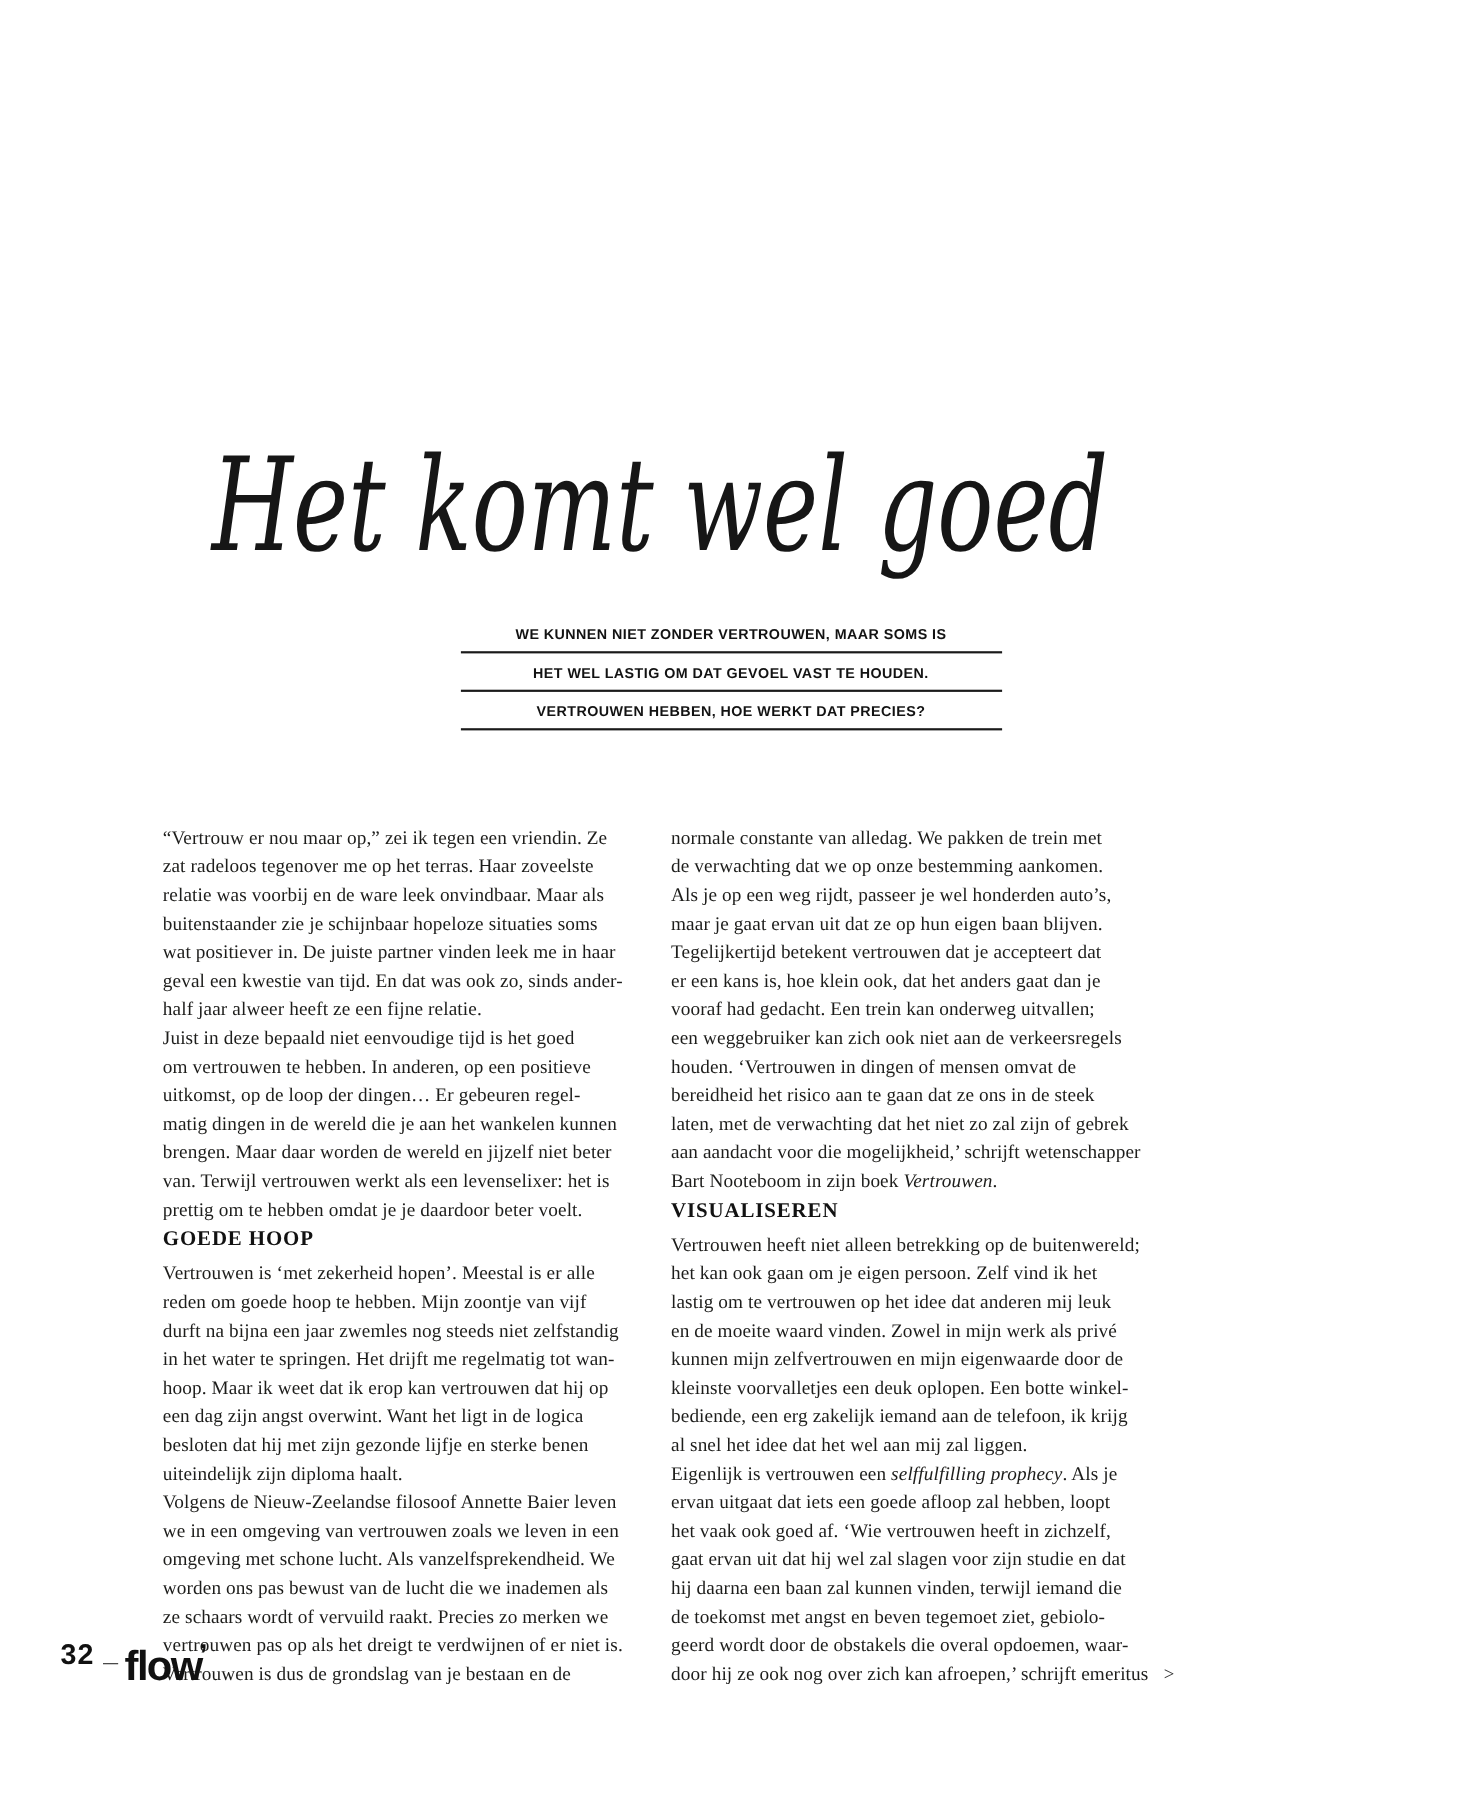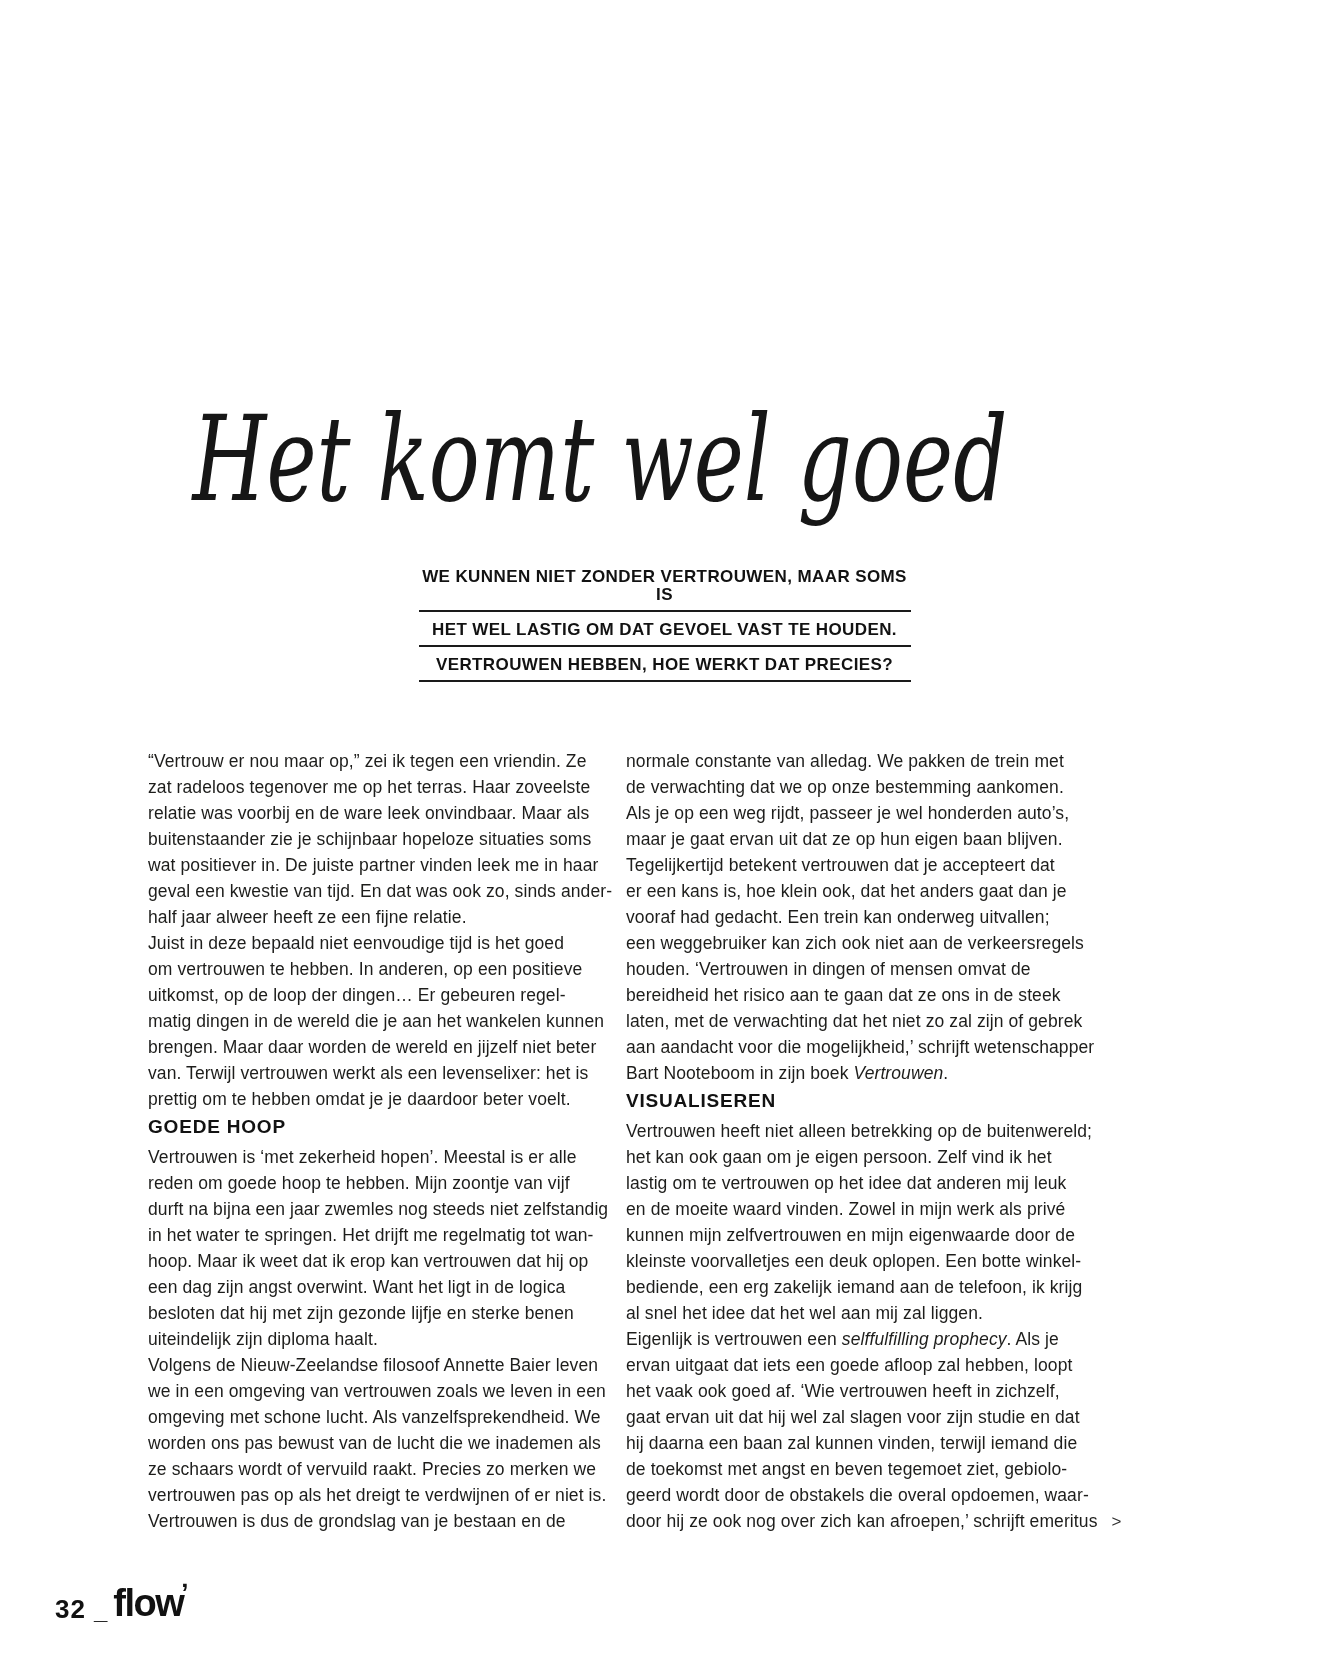--- a/index.html
+++ b/index.html
@@ -28,34 +28,35 @@
     left: 0; top: 568px;
     width: 1329px;
     display: flex;
     flex-direction: column;
     align-items: center;
   }
   .standfirst-row {
     width: 492px;
     text-align: center;
     font-weight: bold;
-    font-size: 17px;
+    font-size: 13px;
     line-height: 18px;
     letter-spacing: 0.4px;
     color: #121212;
     padding-bottom: 6px;
     border-bottom: 2px solid #1a1a1a;
     margin-bottom: 9px;
   }
   .columns {
     position: absolute;
     left: 148px; top: 748px;
     width: 940px;
     display: flex;
-    gap: 32px;
+    gap: 16px;
+    font-family: Liberation Serif, serif;
   }
   .column { width: 446px; flex: 0 0 446px; }
   .col-paragraph {
     font-size: 17.5px;
     line-height: 26px;
     letter-spacing: 0.1px;
     white-space: nowrap;
     color: #1d1d1b;
   }
   .col-paragraph i { font-style: italic; }
@@ -69,23 +70,23 @@
     color: #121212;
   }
   .cont-mark {
     display: inline-block;
     margin-left: 14px;
     font-size: 17px;
     color: #333;
   }
   .footer {
     position: absolute;
-    left: 55px; top: 1578px;
+    left: 55px; top: 1489px;
     display: flex;
-    align-items: flex-end;
+    align-items: flex-start;
   }
   .page-number {
     font-weight: bold;
     font-size: 26px;
     letter-spacing: 1px;
     color: #111;
   }
   .footer-sep {
     font-weight: bold;
     font-size: 24px;

